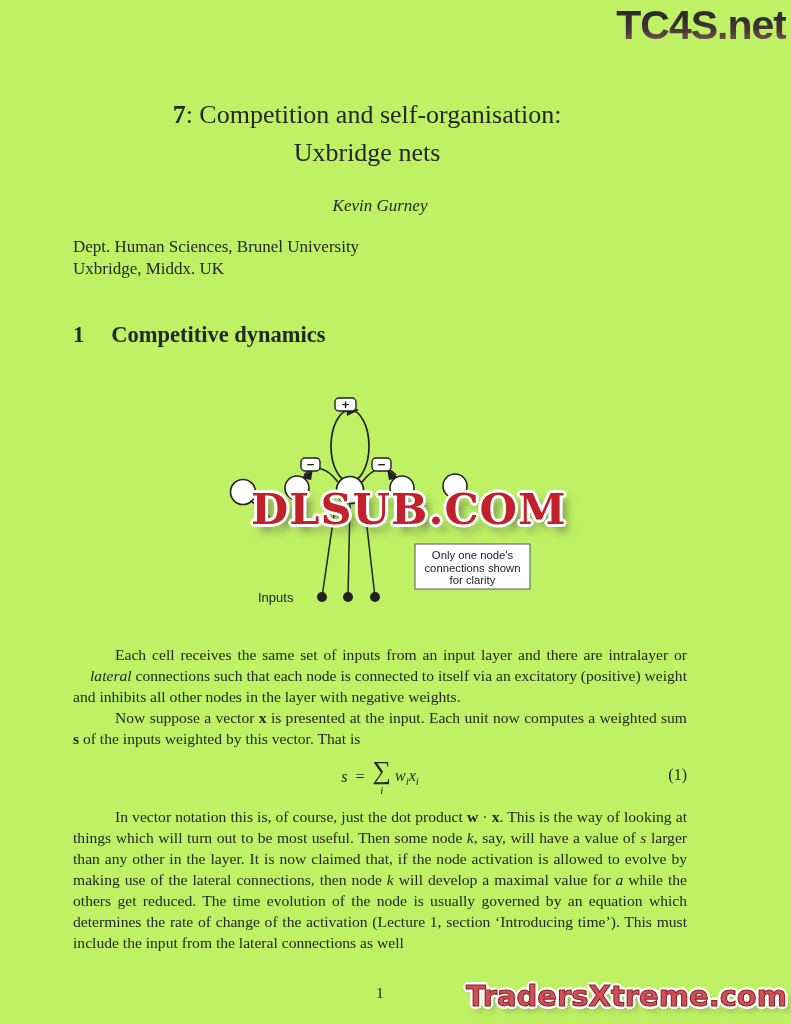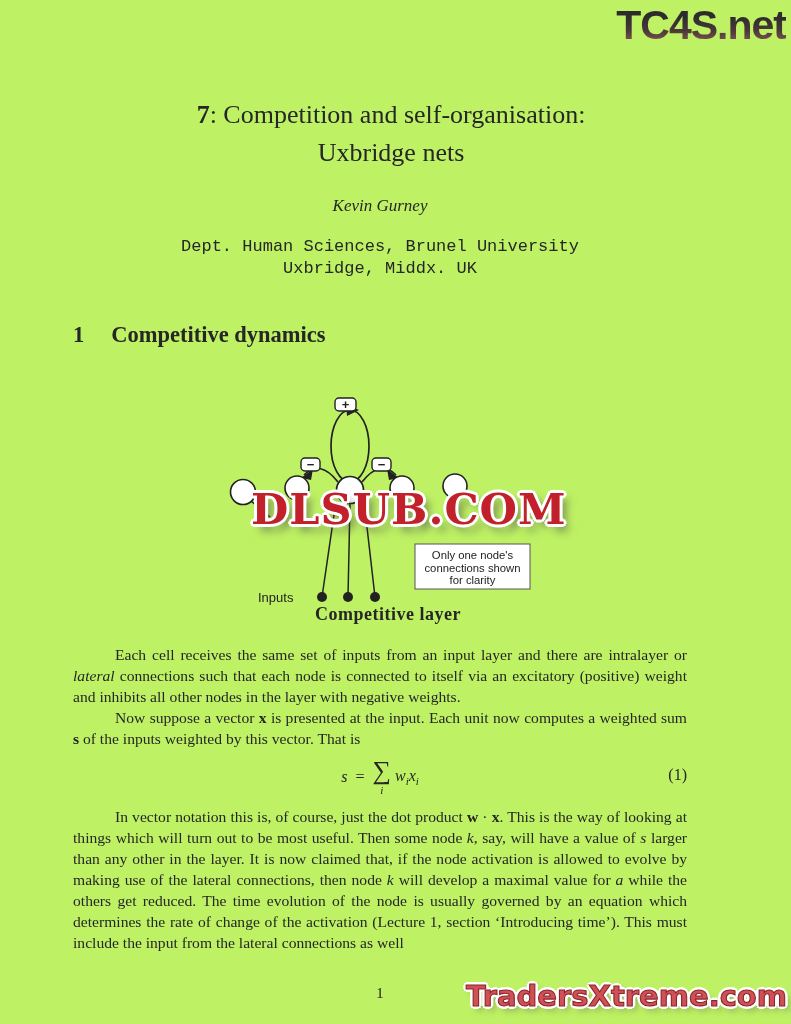--- a/index.html
+++ b/index.html
@@ -38,26 +38,26 @@
     font-size:29px;letter-spacing:0px;color:#cd5156;white-space:nowrap;
     -webkit-text-stroke:1.1px #8e2328;
     text-shadow:
       -2px -2px 0 #fff, 2px -2px 0 #fff, -2px 2px 0 #fff, 2px 2px 0 #fff,
       -3px 0 0 #fff, 3px 0 0 #fff, 0 -3px 0 #fff, 0 3px 0 #fff,
       4px 5px 6px rgba(80,80,80,.45);
     z-index:5;
   }
 
   
-  .title-block{position:absolute;left:84px;top:96px;width:614px;text-align:center;}
+  .title-block{position:absolute;left:60px;top:96px;width:614px;text-align:center;}
   .title-line{font-size:26px;line-height:38px;}
   .author{position:absolute;left:73px;top:196px;width:614px;text-align:center;
           font-style:italic;font-size:17px;}
-  .affil{position:absolute;left:73px;top:236px;width:614px;text-align:center;
-         font-size:17px;line-height:21.5px;font-family:Liberation Mono, monospace;}
+  .affil{position:absolute;left:73px;top:236px;width:614px;text-align:left;
+         font-size:17px;line-height:21.5px;}
 
   
   .section-head{position:absolute;left:73px;top:322px;width:614px;
     font-weight:bold;font-size:22.5px;}
   .section-head .num{margin-right:27px;}
   .intro{position:absolute;left:73px;top:366px;width:614px;font-size:15.6px;}
 
   
   .figure{position:absolute;left:225px;top:393px;width:320px;height:240px;}
   .figure svg{display:block;}
@@ -145,24 +145,23 @@
 
       <rect x="190" y="151" width="115" height="45" fill="#fff" stroke="#555" stroke-width="1"></rect>
       <text x="247.5" y="166" text-anchor="middle" font-size="11.3" font-family="Liberation Sans, sans-serif" fill="#222">Only one node's</text>
       <text x="247.5" y="178.5" text-anchor="middle" font-size="11.3" font-family="Liberation Sans, sans-serif" fill="#222">connections shown</text>
       <text x="247.5" y="191" text-anchor="middle" font-size="11.3" font-family="Liberation Sans, sans-serif" fill="#222">for clarity</text>
     </svg>
   </div>
 
   <div class="wm-dlsub">DLSUB.COM</div>
 
-  <div class="fig-caption">Competitive layer</div>
 
   <div class="bodyblock b1">
-    <p><span>Each cell receives the same set of inputs from an input layer and there are intralayer or </span><span style="font-style: italic;">lateral</span><span> connections such that each node is connected to itself via an excitatory (positive) weight and inhibits all other nodes in the layer with negative weights.</span></p>
+    <p><span>Each cell receives the same set of inputs from an input layer and there are intralayer or </span><span style="font-style: italic; margin-left: 17px;">lateral</span><span> connections such that each node is connected to itself via an excitatory (positive) weight and inhibits all other nodes in the layer with negative weights.</span></p>
     <p><span>Now suppose a vector </span><span style="font-weight: bold;">x</span><span> is presented at the input. Each unit now computes a weighted sum </span><span style="font-weight: bold;">s</span><span> of the inputs weighted by this vector. That is</span></p>
   </div>
 
   <div class="eq-row">
     <div class="eq-body">
       <span class="eq-var">s</span>
       <span class="eq-rel">=</span>
       <span class="sum">
         <span class="sigma">∑</span>
         <span class="sumsub">i</span>

